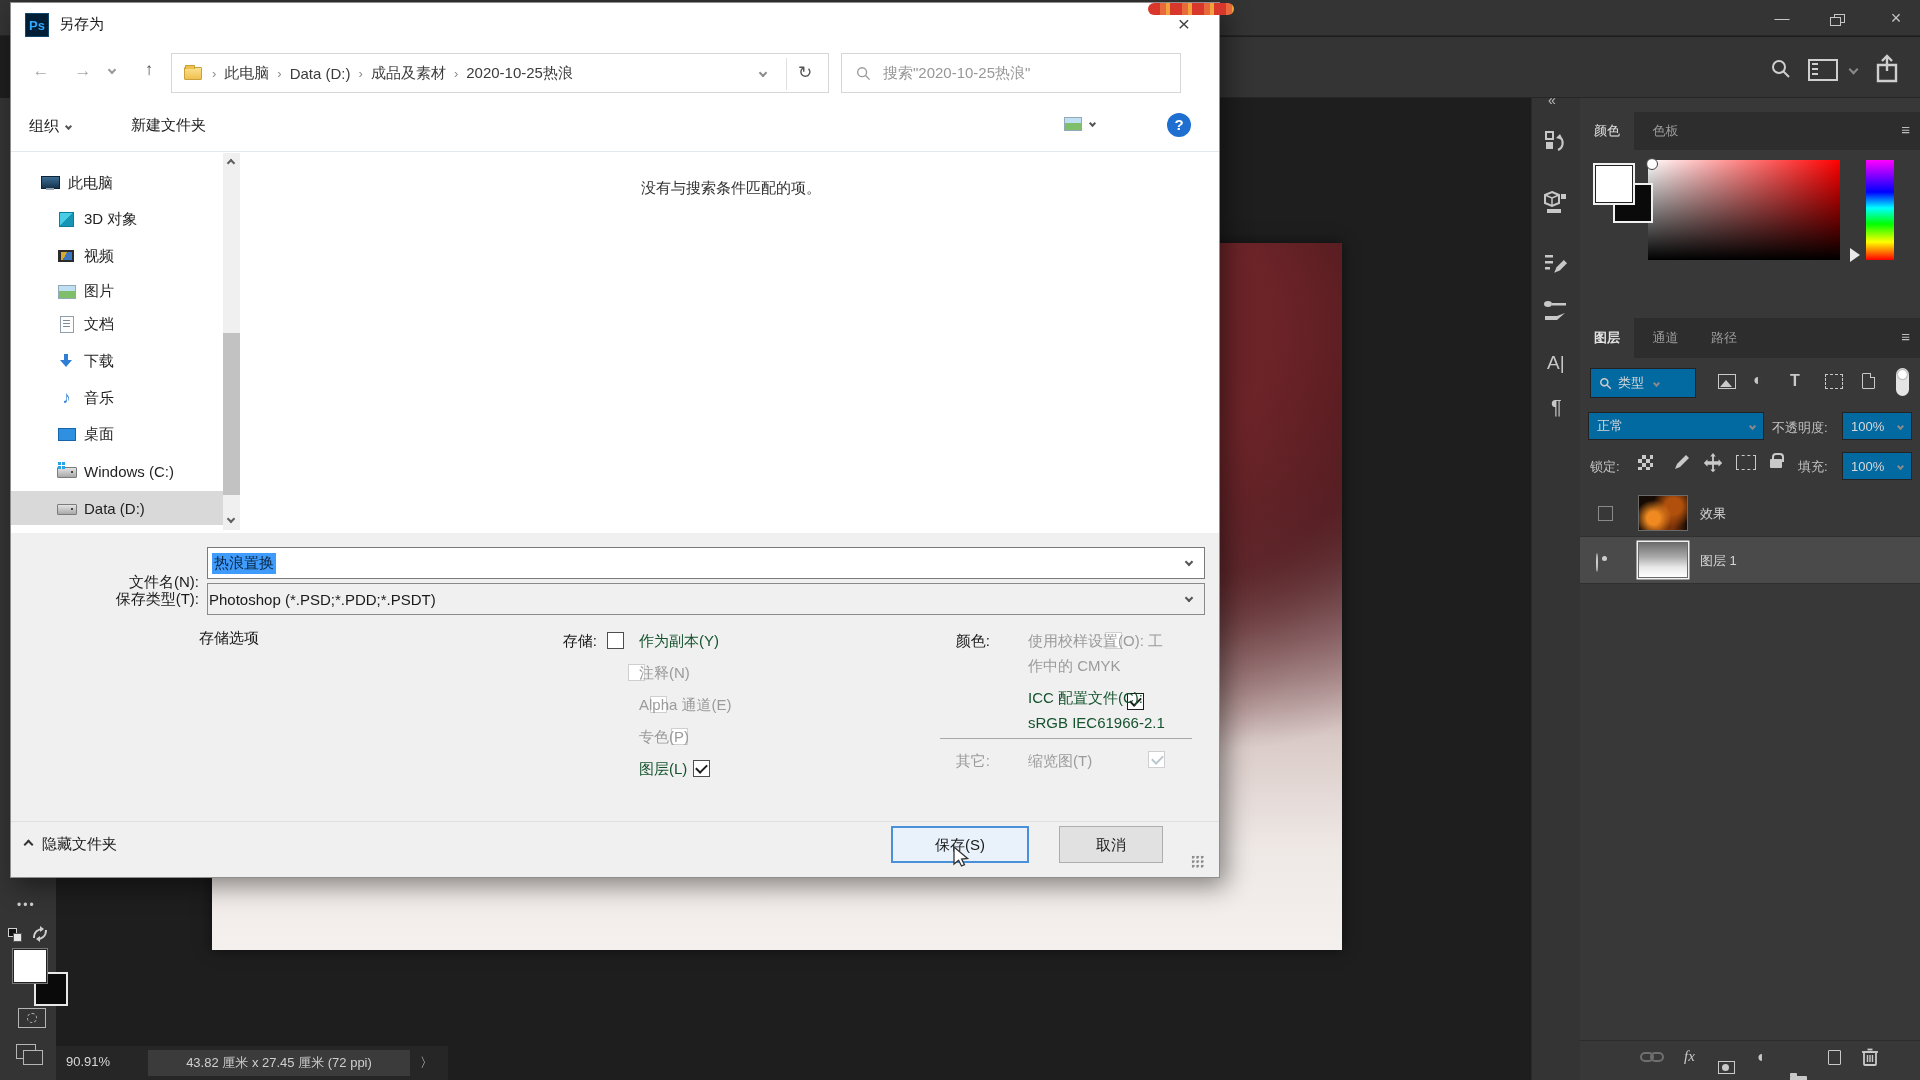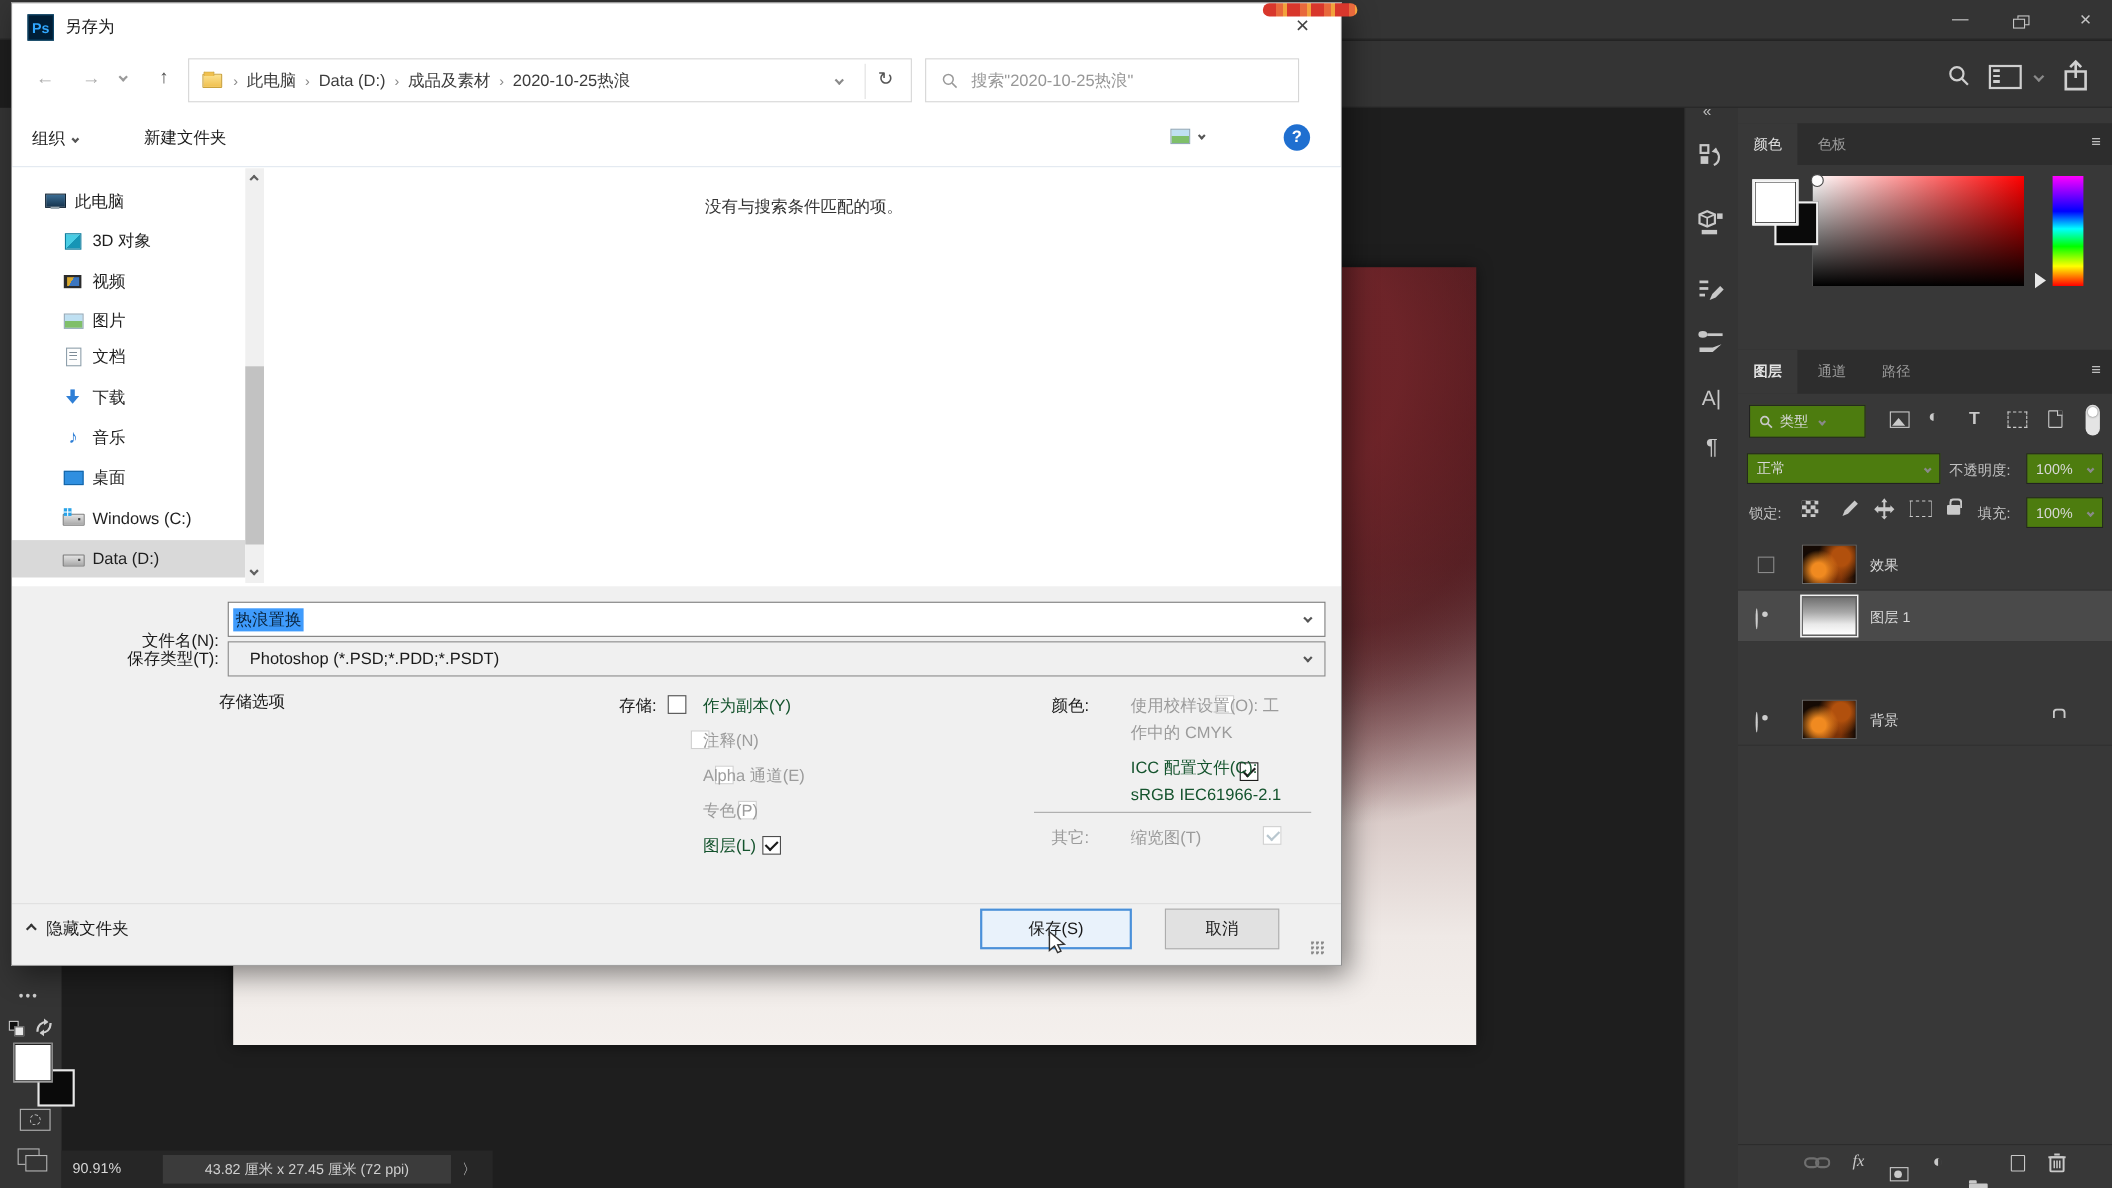--- a/index.html
+++ b/index.html
@@ -8,21 +8,21 @@
   .ab{position:absolute;}
   .txt{white-space:nowrap;}
   
   .ps-bar{background:#343434;}
   .winctl{color:#c6c6c6;font-size:15px;text-align:center;line-height:36px;}
   .dock{background:#383838;}
   .tabbar{background:#2d2d2d;}
   .pstab{font-size:13px;color:#9b9b9b;line-height:38px;padding:0 14px;display:inline-block;}
   .pstab.active{background:#383838;color:#e3e3e3;}
   .hamb{color:#bdbdbd;font-size:15px;}
-  .psdd{background:#4d7c0f;border:1px solid #222;color:#d8d8d8;font-size:13px;display:flex;align-items:center;padding:0 8px;}
+  .psdd{background:#0369a1;border:1px solid #222;color:#d8d8d8;font-size:13px;display:flex;align-items:center;padding:0 8px;}
   .pslabel{color:#c2c2c2;font-size:13px;}
   .chv{display:inline-block;width:7px;height:7px;border-right:2px solid #8a8a8a;border-bottom:2px solid #8a8a8a;transform:rotate(45deg);}
   .chv.up{transform:rotate(225deg);}
   .eye{width:18px;height:11px;border:1.5px solid #cdcdcd;border-radius:50%;position:relative;}
   .eye::after{content:"";position:absolute;left:4.5px;top:1.5px;width:5px;height:5px;border-radius:50%;background:#cdcdcd;}
   .thumb{width:50px;height:36px;border:1px solid #6a6a6a;
     background:radial-gradient(circle at 30% 65%,#f08a20 0 16%,rgba(0,0,0,0) 45%),
                radial-gradient(circle at 72% 30%,#b1500d 0 20%,rgba(0,0,0,0) 50%),
                radial-gradient(circle at 55% 85%,#7a3208 0 22%,rgba(0,0,0,0) 55%),#150a04;}
   .thumb.disp{background:linear-gradient(180deg,#6f6f6f,#a8a8a8 40%,#e9e9e9 72%,#fff);box-shadow:0 0 0 1.5px #f2f2f2;}
@@ -261,26 +261,20 @@
   <div class="ab lrow" style="left:1580px;top:490px;">
     <span class="ab" style="left:18px;top:16px;width:15px;height:15px;border:1px solid #8a8a8a;"></span>
     <span class="ab thumb" style="left:58px;top:5px;"></span>
     <span class="ab lname txt" style="left:120px;top:15px;">效果</span>
   </div>
   <div class="ab lrow" style="left:1580px;top:537px;background:#4a4a4a;">
     <span class="ab eye" style="left:16px;top:17px;"></span>
     <span class="ab thumb disp" style="left:58px;top:5px;"></span>
     <span class="ab lname txt" style="left:120px;top:15px;">图层 1</span>
   </div>
-  <div class="ab lrow" style="left:1580px;top:631px;">
-    <span class="ab eye" style="left:16px;top:17px;"></span>
-    <span class="ab thumb" style="left:58px;top:5px;"></span>
-    <span class="ab lname txt" style="left:120px;top:15px;">背景</span>
-    <span class="ab locksm" style="left:282px;top:19px;"></span>
-  </div>
 
   <div class="ab" style="left:1580px;top:1040px;width:340px;height:40px;background:#383838;border-top:1px solid #2c2c2c;"></div>
   <div class="ab" style="left:1640px;top:1050px;width:24px;height:14px;">
     <svg width="24" height="14" viewBox="0 0 24 14">
         <rect x="1" y="3" width="12" height="8" rx="4" fill="none" stroke="#6f6f6f" stroke-width="2"></rect>
         <rect x="11" y="3" width="12" height="8" rx="4" fill="none" stroke="#6f6f6f" stroke-width="2"></rect>
       </svg>
   </div>
   <div class="ab fxtxt" style="left:1684px;top:1048px;">fx</div>
   <div class="ab maskic" style="left:1718px;top:1052px;"></div>
@@ -411,21 +405,21 @@
     
     <div class="ab dtxt txt" style="left:40px;top:570px;width:148px;text-align:right;">文件名(N):</div>
     <div class="ab" style="left:196px;top:544px;width:998px;height:32px;background:#fff;border:1px solid #7a7a7a;display:flex;align-items:center;">
       <span class="txt" style="margin-left:4px;font-size:15px;background:#3f9bfc;color:#0a2540;padding:1px 2px;">热浪置换</span>
       <span class="ab chv" style="right:12px;top:11px;width:6px;height:6px;border-color:#555;"></span>
     </div>
 
     
     <div class="ab dtxt txt" style="left:40px;top:587px;width:148px;text-align:right;">保存类型(T):</div>
     <div class="ab" style="left:196px;top:580px;width:998px;height:32px;background:#f0f0f0;border:1px solid #8a8a8a;display:flex;align-items:center;">
-      <span class="txt" style="margin-left:19px;font-size:15px;color:#1a1a1a;">Photoshop (*.PSD;*.PDD;*.PSDT)</span>
+      <span class="txt" style="margin-left:1px;font-size:15px;color:#1a1a1a;">Photoshop (*.PSD;*.PDD;*.PSDT)</span>
       <span class="ab chv" style="right:12px;top:11px;width:6px;height:6px;border-color:#555;"></span>
     </div>
 
     
     <div class="ab dtxt txt" style="left:188px;top:626px;">存储选项</div>
 
     <div class="ab dtxt txt" style="left:500px;top:629px;width:86px;text-align:right;">存储:</div>
     <span class="ab cb" style="left:596px;top:629px;"></span>
     <span class="ab dtxt blue txt" style="left:628px;top:629px;">作为副本(Y)</span>
     <span class="ab cb dis" style="left:596px;top:661px;"></span>

